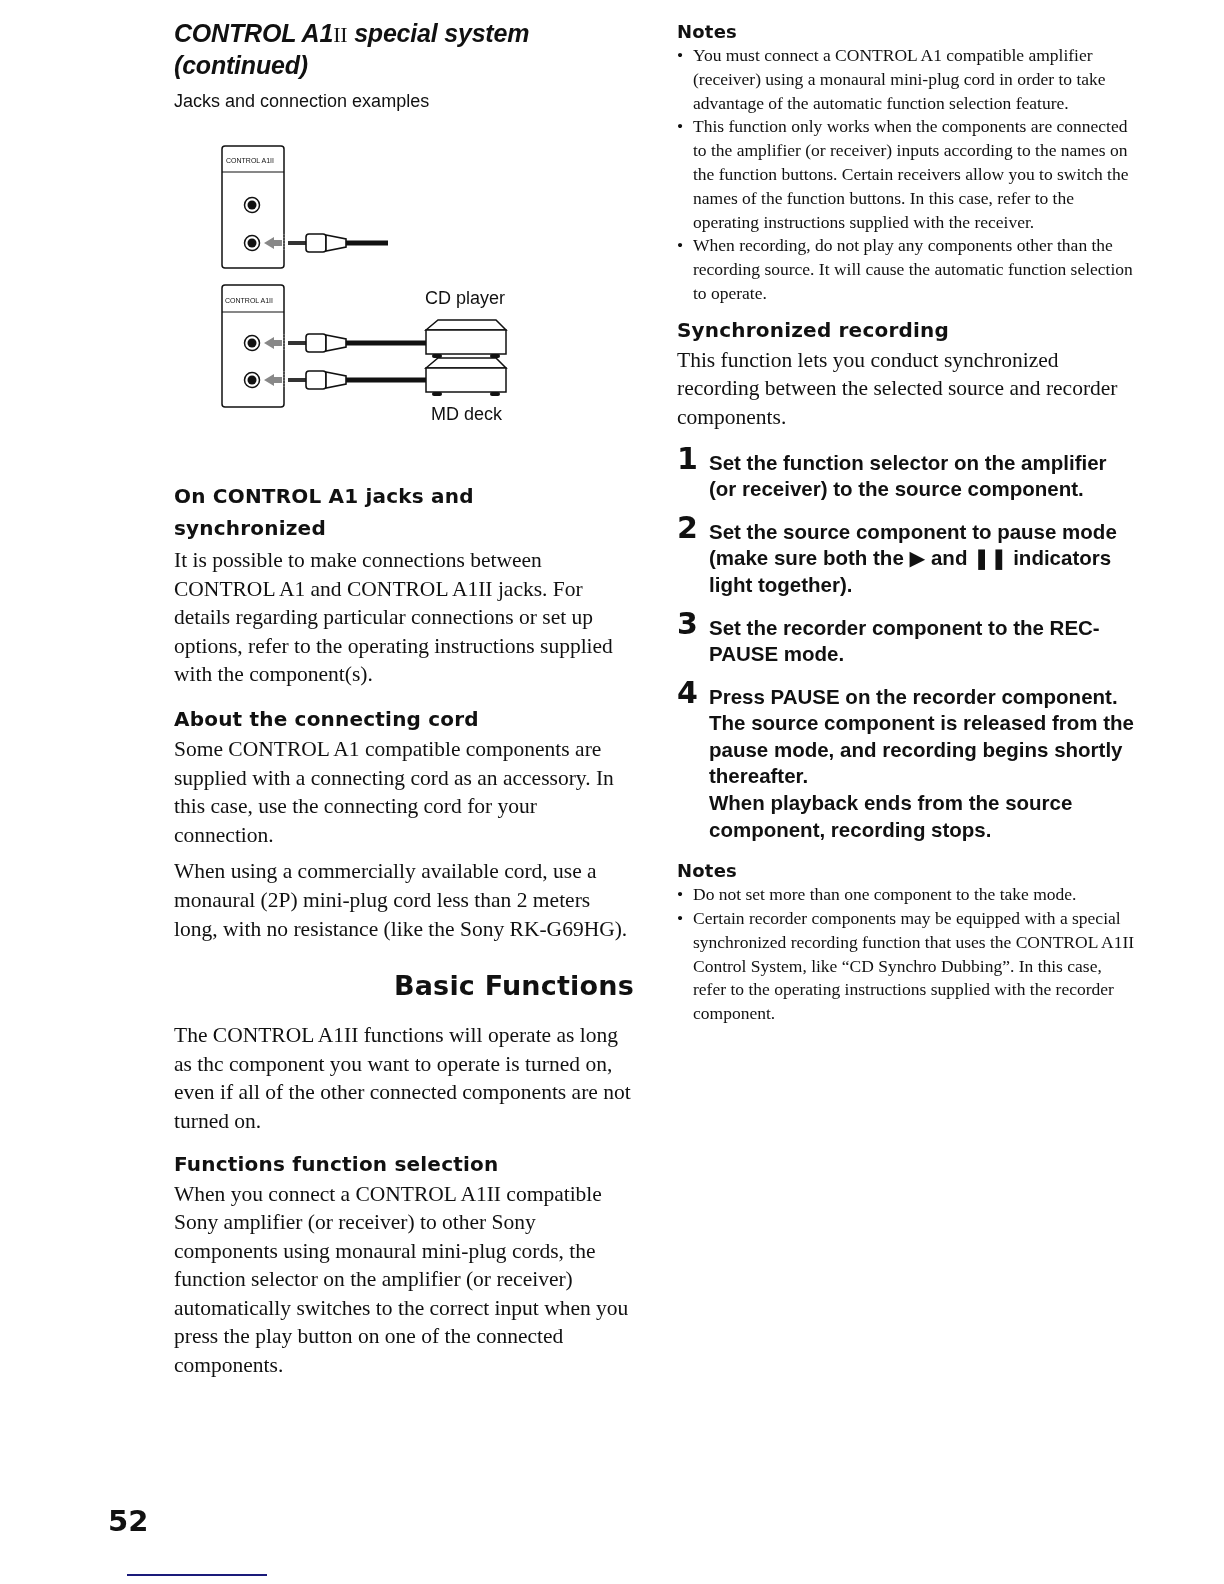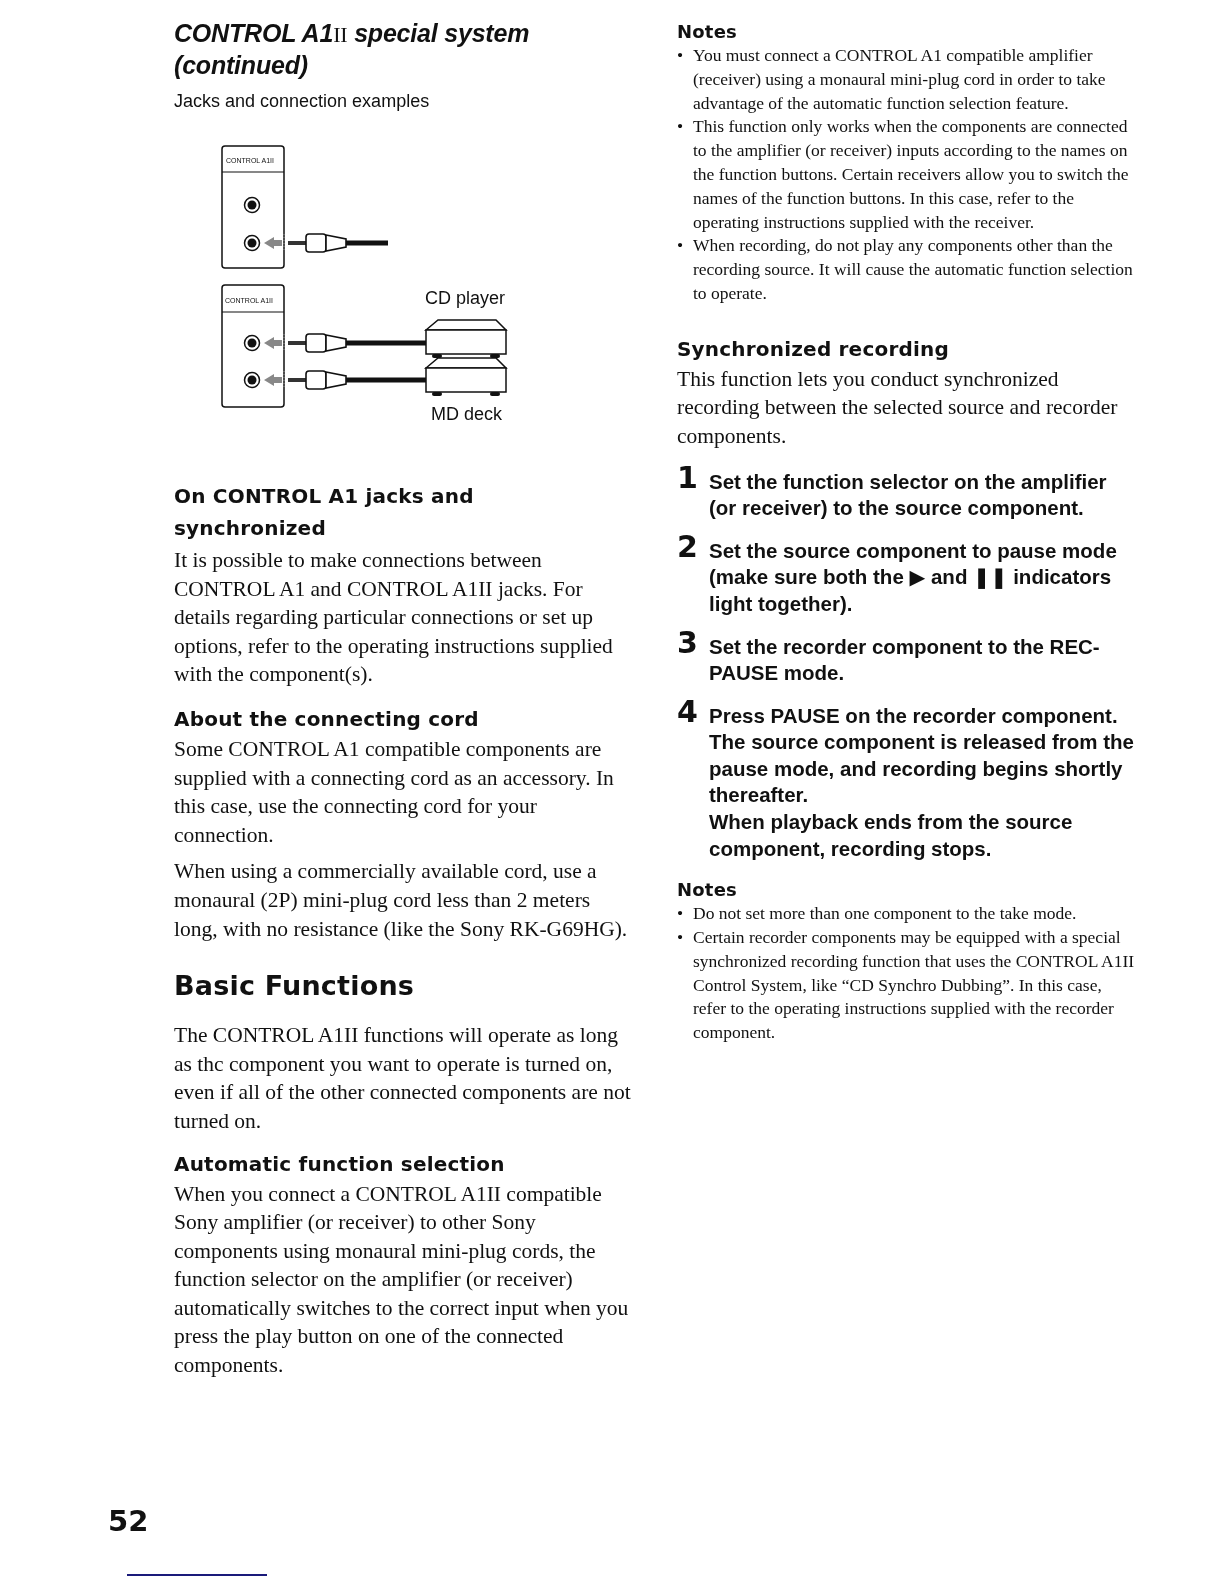--- a/index.html
+++ b/index.html
@@ -11,21 +11,21 @@
 
   .page-title { font-family: "Liberation Sans", sans-serif; font-weight: bold; font-style: italic; font-size: 25px; line-height: 31px; margin: 0; letter-spacing: -0.2px; }
   .page-title .roman { font-family: "Liberation Serif", serif; font-style: normal; font-weight: normal; font-size: 22px; }
   .subhead { font-family: "Liberation Sans", sans-serif; font-size: 18px; margin: 10px 0 0 0; }
 
   .diagram { position: absolute; left: 216px; top: 140px; width: 310px; height: 295px; }
   .diag-label { position: absolute; font-family: "Liberation Sans", sans-serif; font-size: 18px; }
 
   .h3 { font-size: 20px; line-height: 32px; margin: 0; }
   .body { font-family: Liberation Serif, serif; font-size: 21.5px; line-height: 28.6px; margin: 0; }
-  .h2 { font-size: 27px; line-height: 34px; margin: 0; }
+  .h2 { font-size: 27px; line-height: 34px; margin: 0; text-align: right; }
 
   .notes-title { font-size: 18px; line-height: 24px; margin: 0; }
   .note-list { list-style: none; margin: 0; padding: 0; }
   .note-list li { font-family: "Liberation Serif", serif; font-size: 17.5px; line-height: 23.8px; position: relative; padding-left: 16px; }
   .note-list li .bullet { position: absolute; left: 0; top: 0; }
 
   .step { position: relative; padding-left: 32px; font-family: "Liberation Sans", sans-serif; font-weight: bold; font-size: 20.5px; line-height: 26.6px; }
   .step .num { position: absolute; left: 0; top: -4px; font-family: "DejaVu Sans", sans-serif; font-weight: 900; font-size: 30px; }
   .step .sym { font-family: "DejaVu Sans", sans-serif; }
 
@@ -114,36 +114,36 @@
     <p class="body">Some CONTROL A1 compatible components are supplied with a connecting cord as an accessory. In this case, use the connecting cord for your connection.</p>
     <p class="body" style="margin-top:8px;">When using a commercially available cord, use a monaural (2P) mini-plug cord less than 2 meters long, with no resistance (like the Sony RK-G69HG).</p>
   </section>
 
   <section style="margin-top:26px;">
     <h2 class="h2 heavy">Basic Functions</h2>
     <p class="body" style="margin-top:18px;">The CONTROL A1II functions will operate as long as thc component you want to operate is turned on, even if all of the other connected components are not turned on.</p>
   </section>
 
   <section style="margin-top:12px;">
-    <h3 class="h3 heavy">Automatic function selection</h3>
+    <h3 class="h3 heavy">Functions function selection</h3>
     <p class="body">When you connect a CONTROL A1II compatible Sony amplifier (or receiver) to other Sony components using monaural mini-plug cords, the function selector on the amplifier (or receiver) automatically switches to the correct input when you press the play button on one of the connected components.</p>
   </section>
 </div>
 
 <div class="right-col">
   <section>
     <h4 class="notes-title heavy">Notes</h4>
     <ul class="note-list">
       <li><span class="bullet">•</span><span>You must connect a CONTROL A1 compatible amplifier (receiver) using a monaural mini-plug cord in order to take advantage of the automatic function selection feature.</span></li>
       <li><span class="bullet">•</span><span>This function only works when the components are connected to the amplifier (or receiver) inputs according to the names on the function buttons. Certain receivers allow you to switch the names of the function buttons. In this case, refer to the operating instructions supplied with the receiver.</span></li>
       <li><span class="bullet">•</span><span>When recording, do not play any components other than the recording source.  It will cause the automatic function selection to operate.</span></li>
     </ul>
   </section>
 
-  <section style="margin-top:27px;">
+  <section style="margin-top:8px;">
     <h3 class="h3 heavy">Synchronized recording</h3>
     <p class="body">This function lets you conduct synchronized recording between the selected source and recorder components.</p>
   </section>
 
   <div style="margin-top:18px;">
     <div class="step">
       <span class="num">1</span>
       <span>Set the function selector on the amplifier (or receiver) to the source component.</span>
     </div>
     <div class="step" style="margin-top:16px;">

